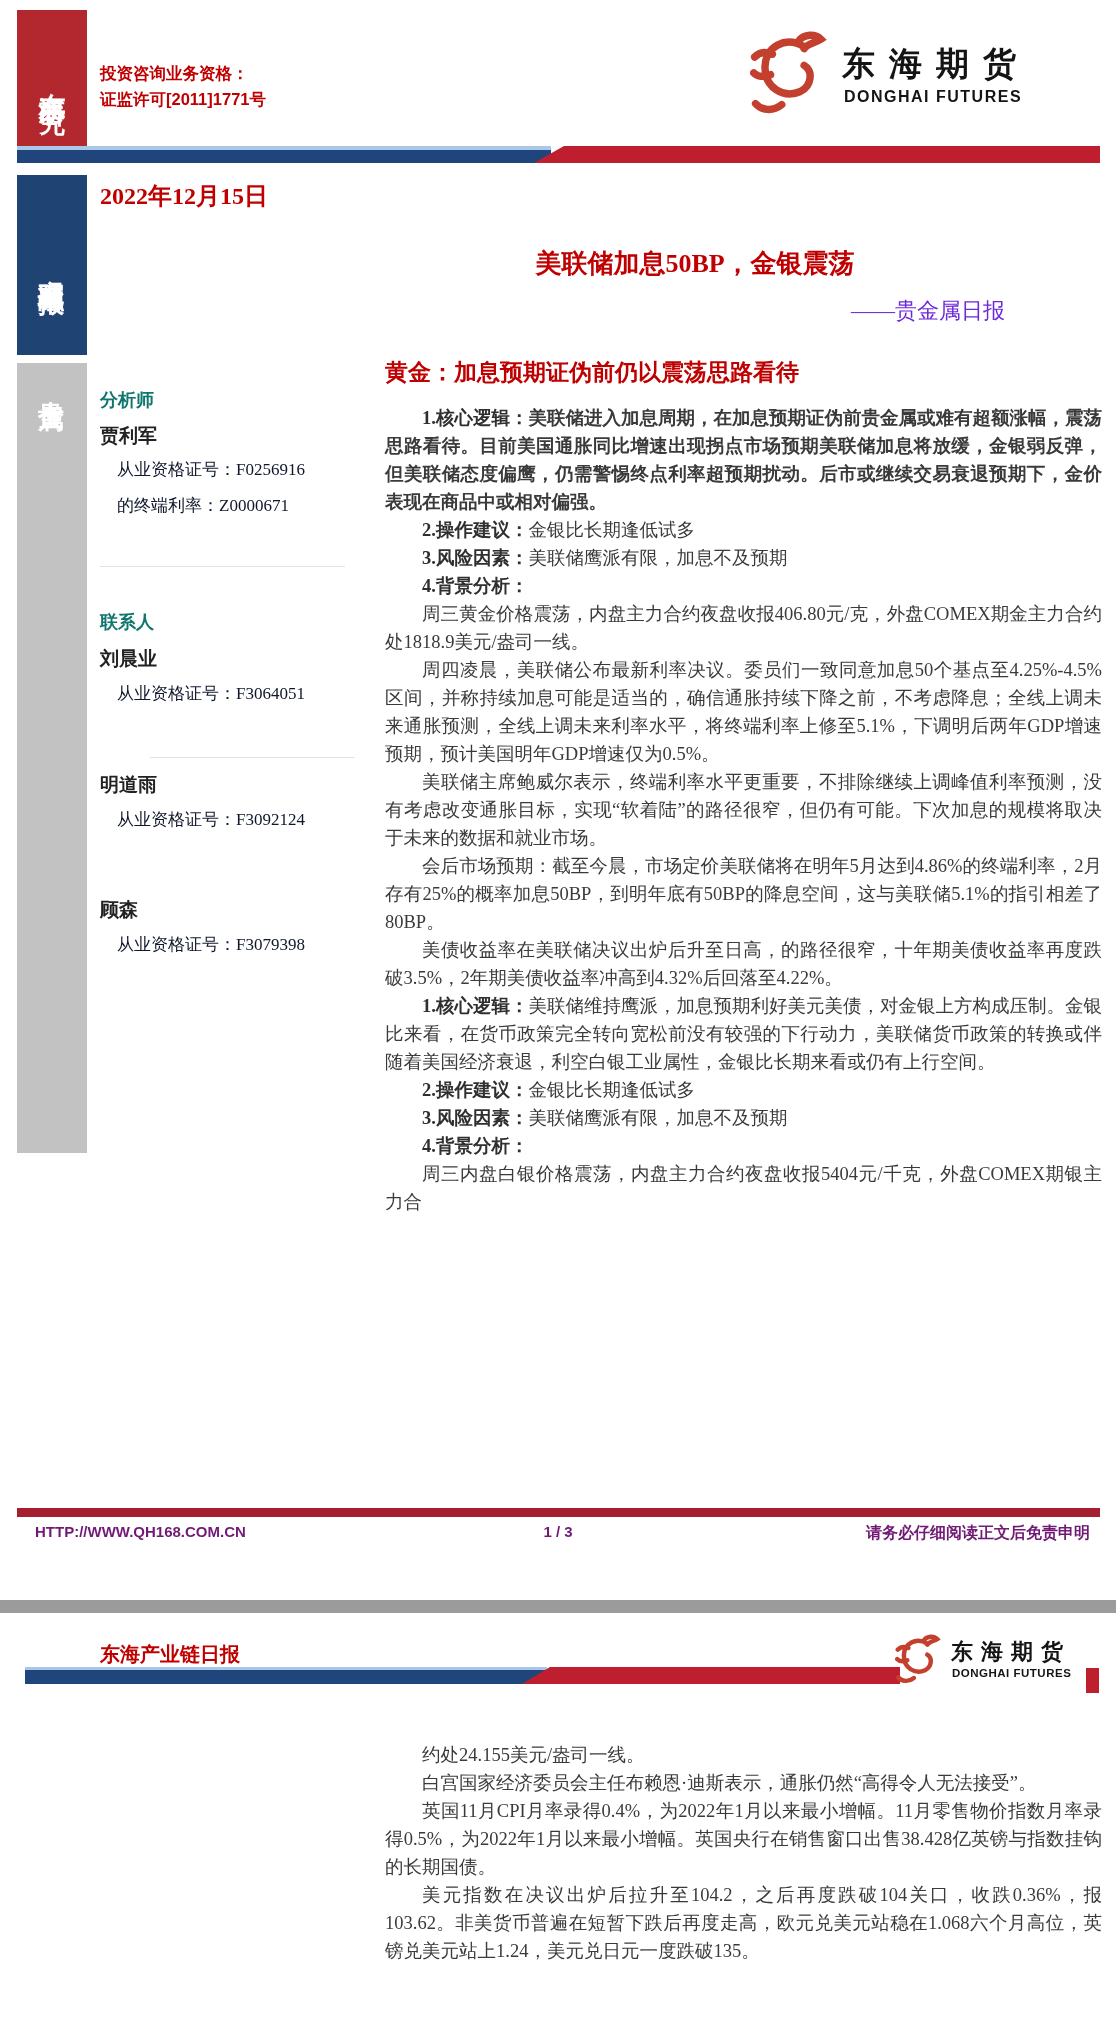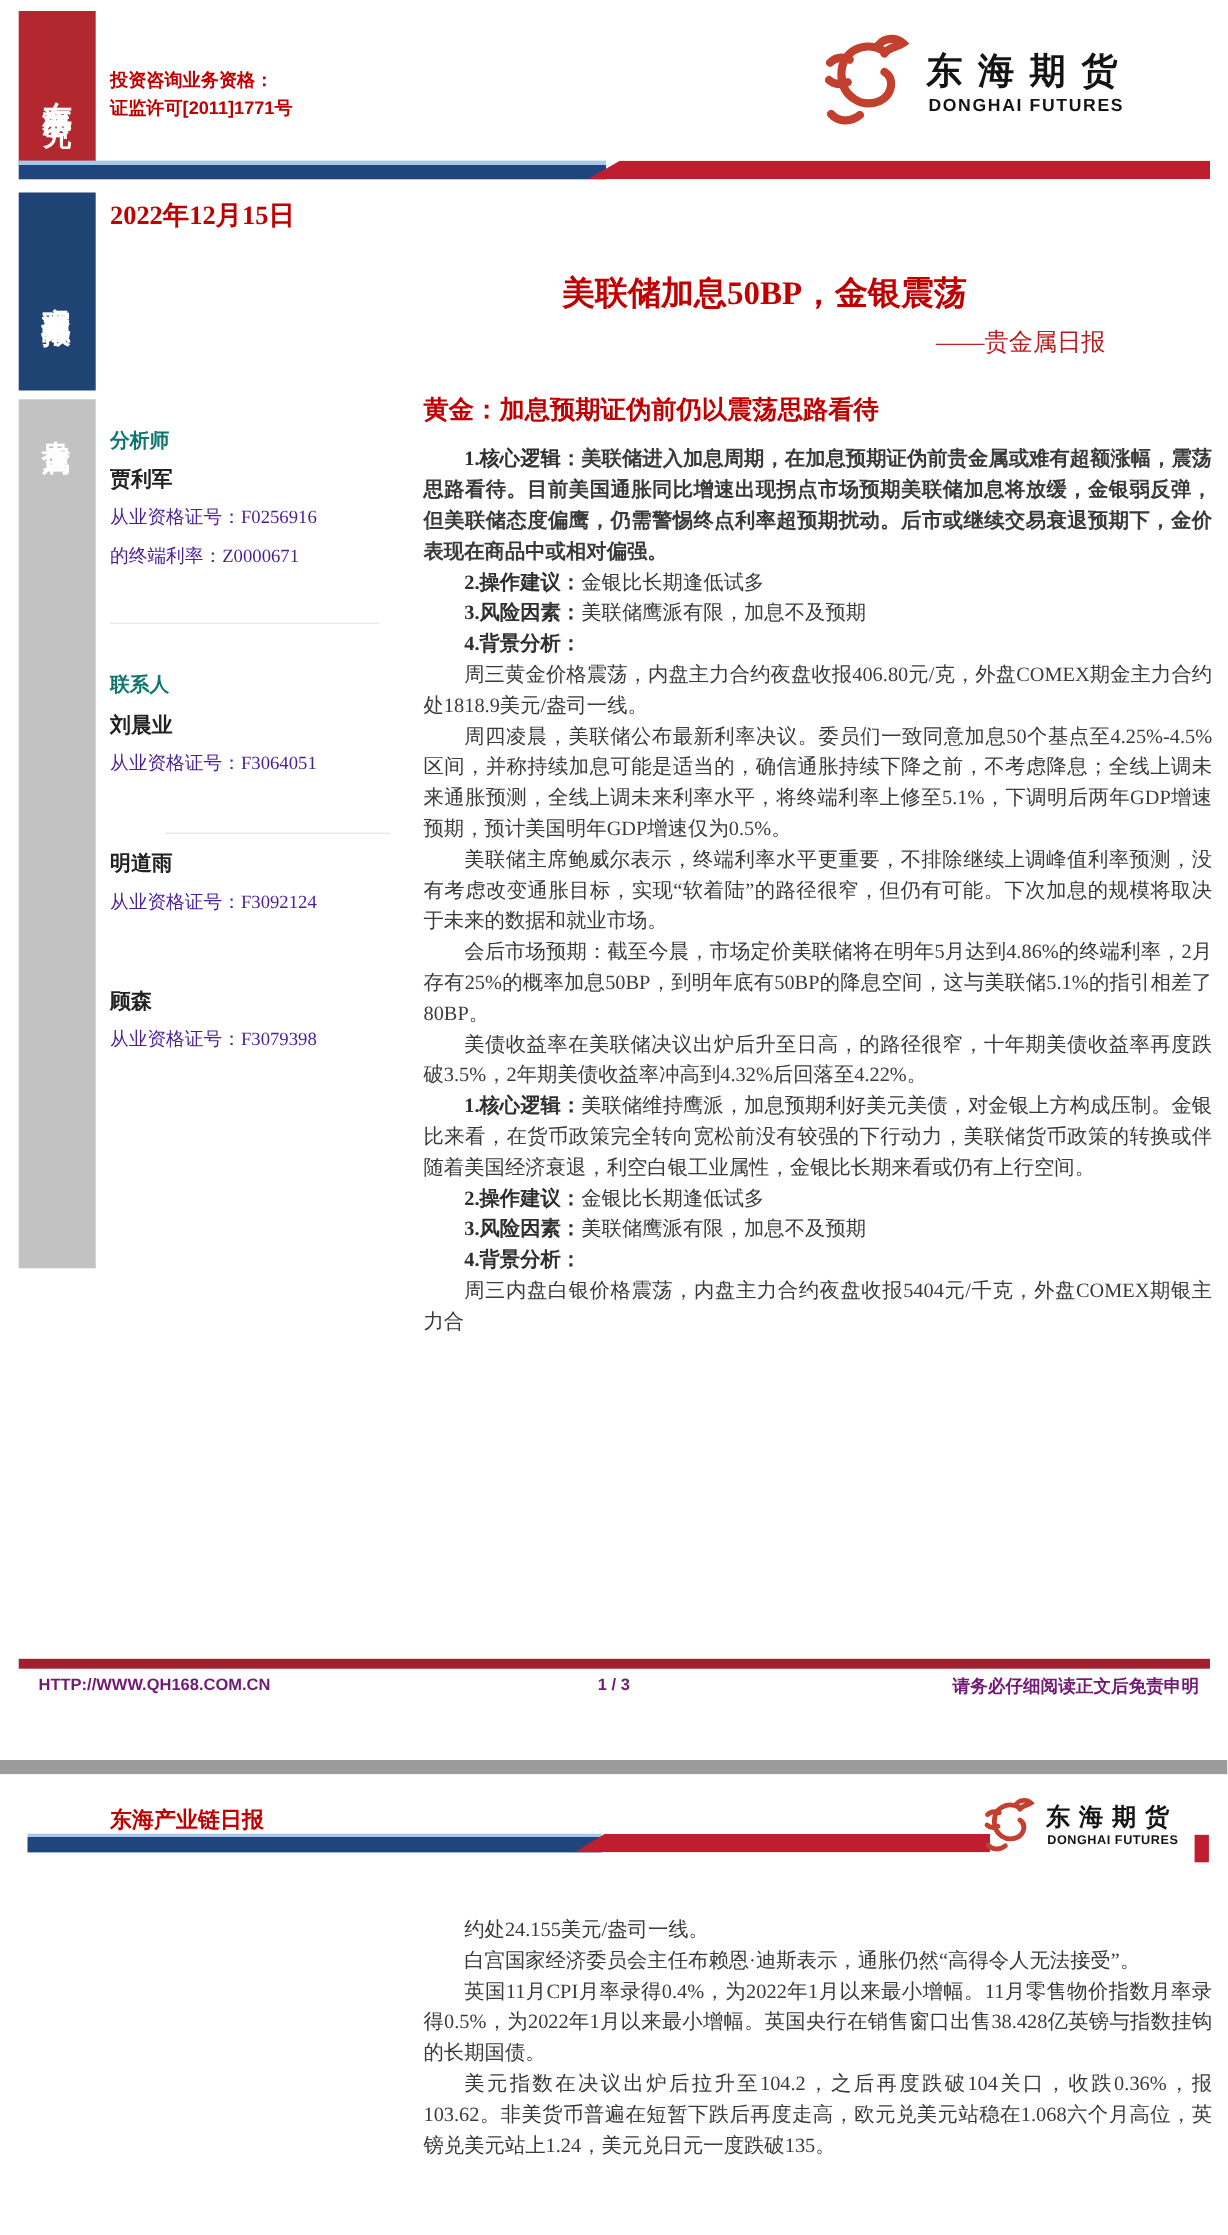--- a/index.html
+++ b/index.html
@@ -26,29 +26,29 @@
   .logo-en{position:absolute;font-weight:bold;color:#141414;
            font-family:"Liberation Sans","DejaVu Sans",sans-serif;white-space:nowrap;}
 
   
   .bar-lightblue{background:#A9C7E7;}
   .bar-blue{background:#20457C;}
   .bar-red{background:#BE1E2D;}
 
   .date{left:100px;top:180px;color:#C00000;font-size:24px;font-weight:bold;}
   .title-wrap{left:385px;top:246px;width:620px;text-align:center;}
-  .doc-title{color:#C00000;font-size:30px;font-weight:bold;white-space:nowrap;}
-  .subtitle-wrap{left:385px;top:296px;width:620px;text-align:right;font-size:22px;color:#b91c1c;}
+  .doc-title{color:#C00000;font-size:26px;font-weight:bold;white-space:nowrap;}
+  .subtitle-wrap{left:385px;top:296px;width:620px;text-align:right;font-size:22px;color:#6d28d9;}
 
   
   .side{left:100px;width:260px;white-space:nowrap;}
   .side-label{color:#0f766e;font-weight:bold;font-size:18px;
               font-family:"Liberation Sans","DejaVu Sans",sans-serif;}
   .side-name{font-weight:bold;font-size:19px;color:#222;}
-  .side-cert{font-size:17px;color:#4c1d95;}
+  .side-cert{font-size:17px;color:#0f172a;margin-left:17px;}
   .side-rule{height:1px;background:#e3e3e3;}
 
   
   .content{left:385px;top:356px;width:717px;}
   .content2{left:385px;top:128px;width:717px;}
   .h-red{color:#C00000;font-size:23px;font-weight:bold;line-height:32px;margin:0 0 16px 0;
          font-family:"Liberation Sans","DejaVu Sans",sans-serif;}
   .h-red.h2{margin-top:72px;}
   p.body{font-size:18.5px;line-height:28px;text-align:justify;text-indent:2em;margin:0;color:#3a3a3a;}
   p.body b{color:#2f2f2f;}

